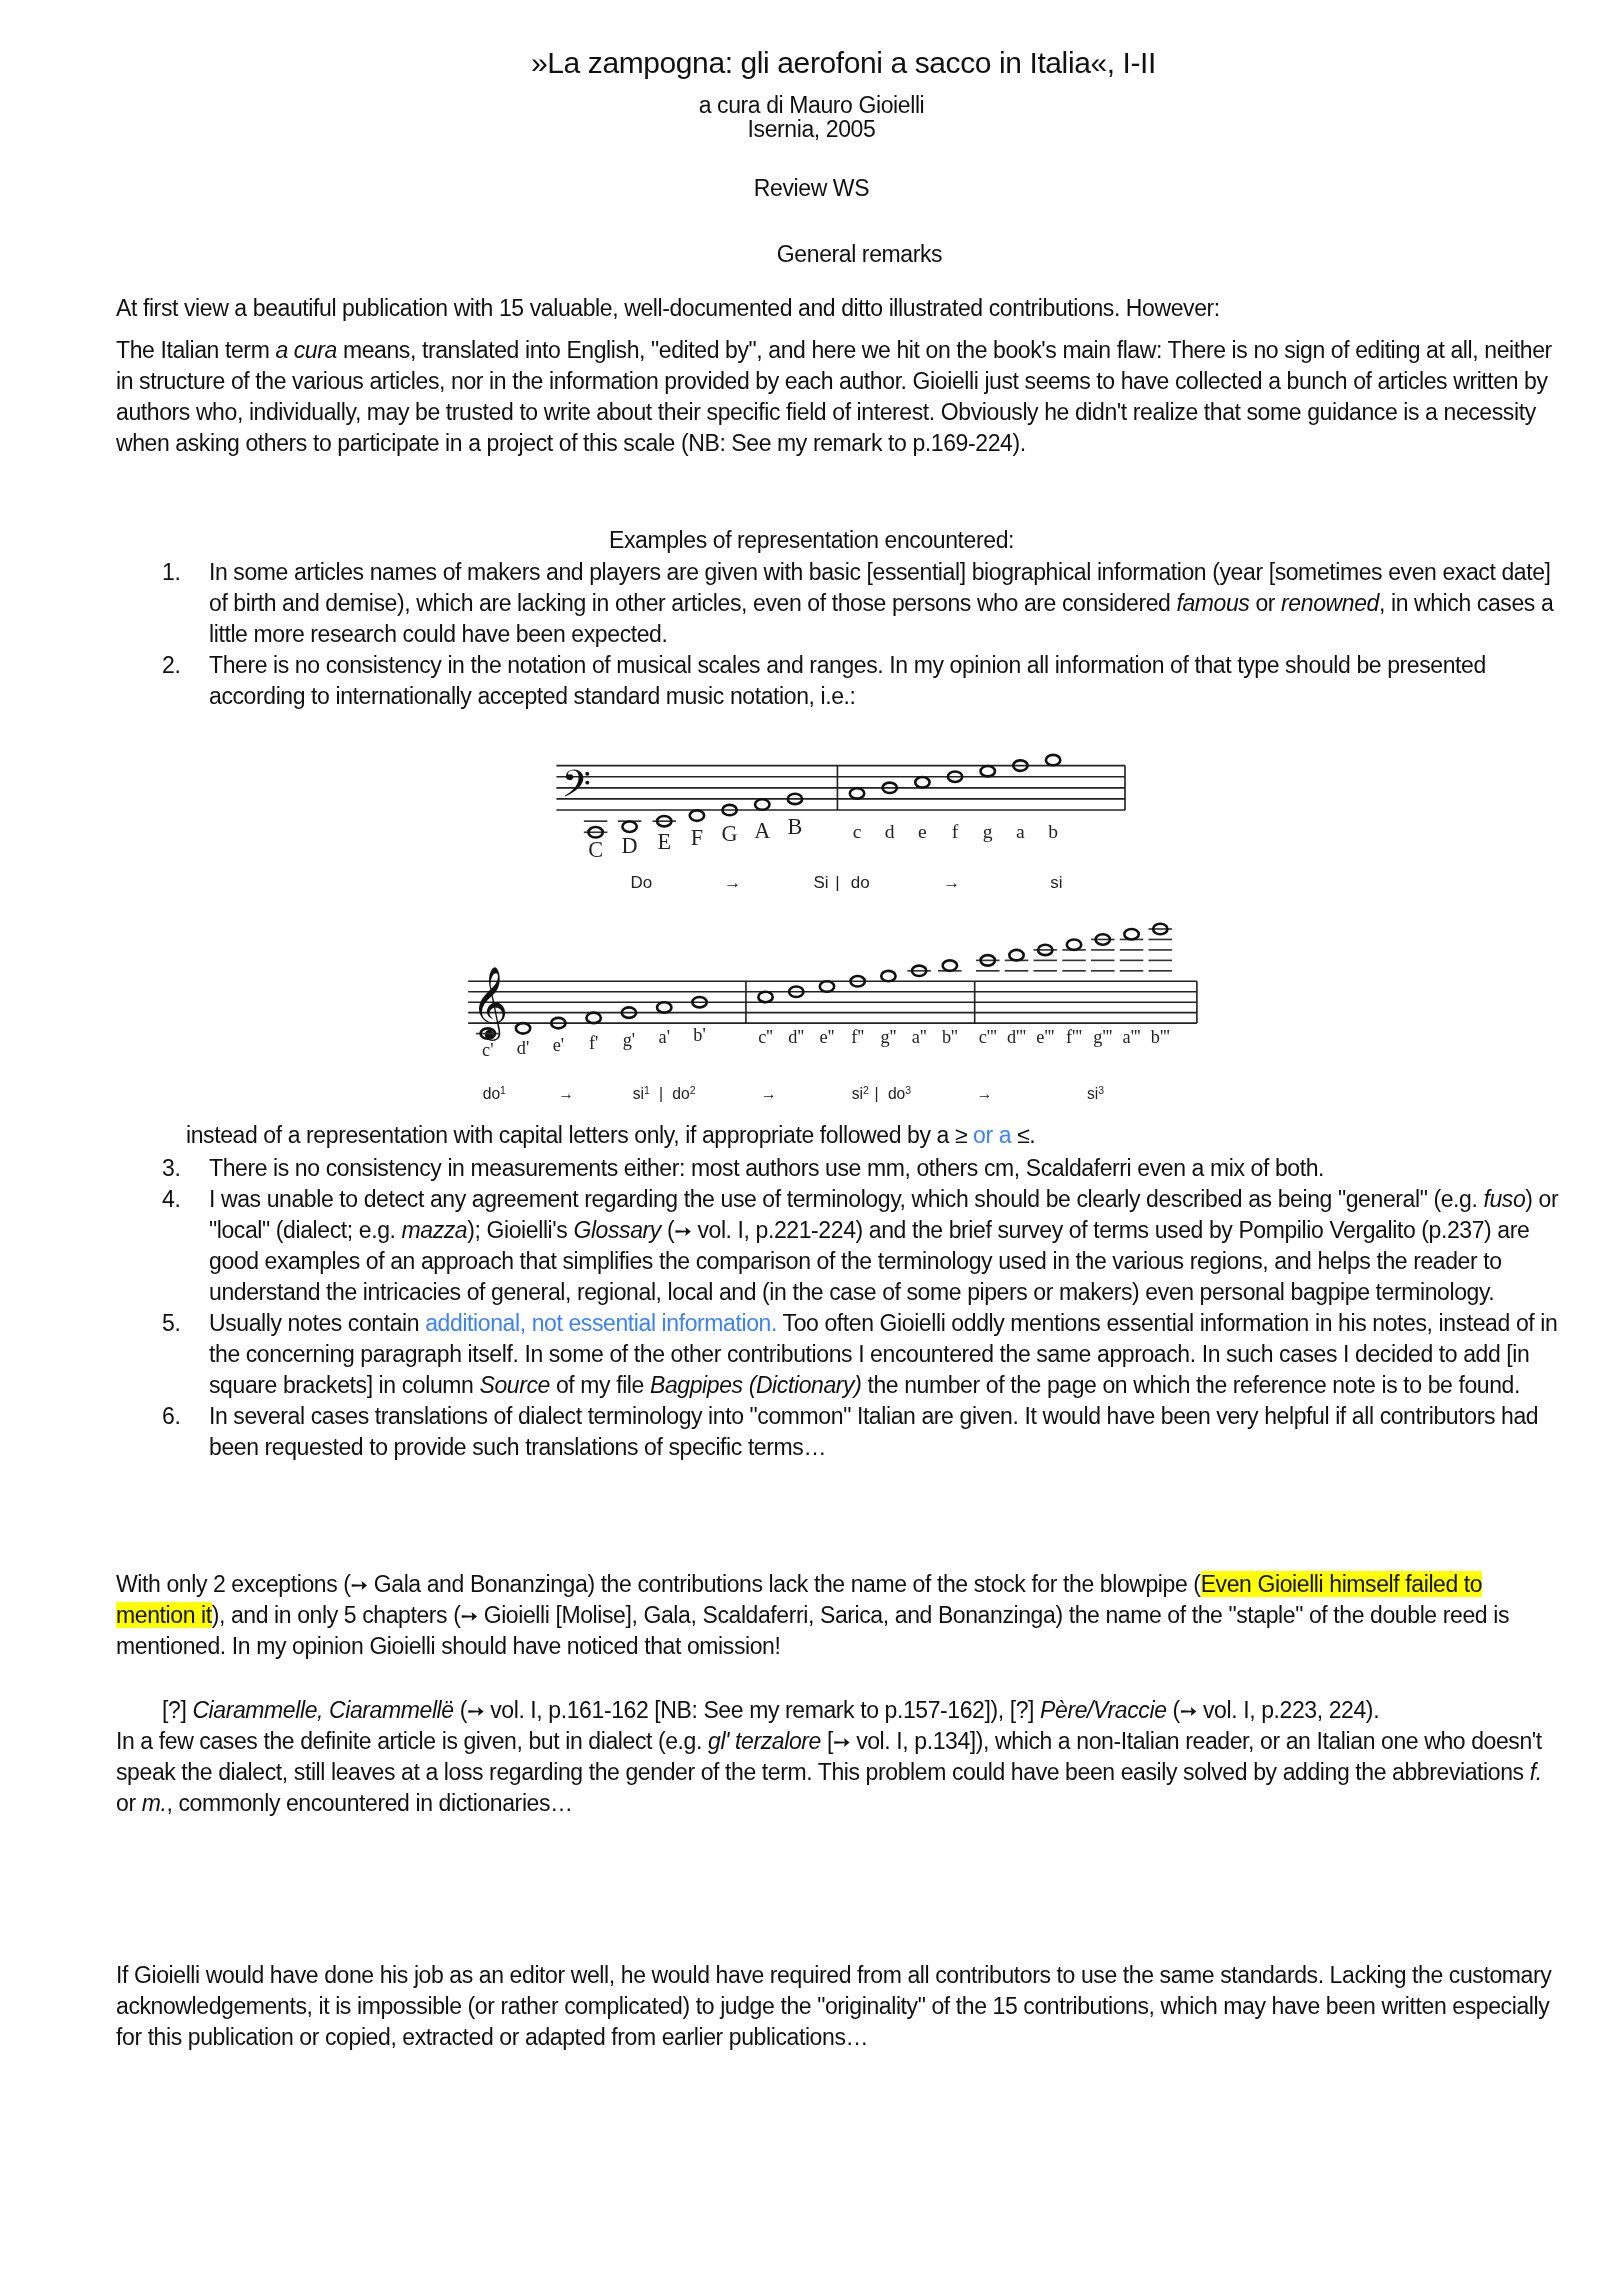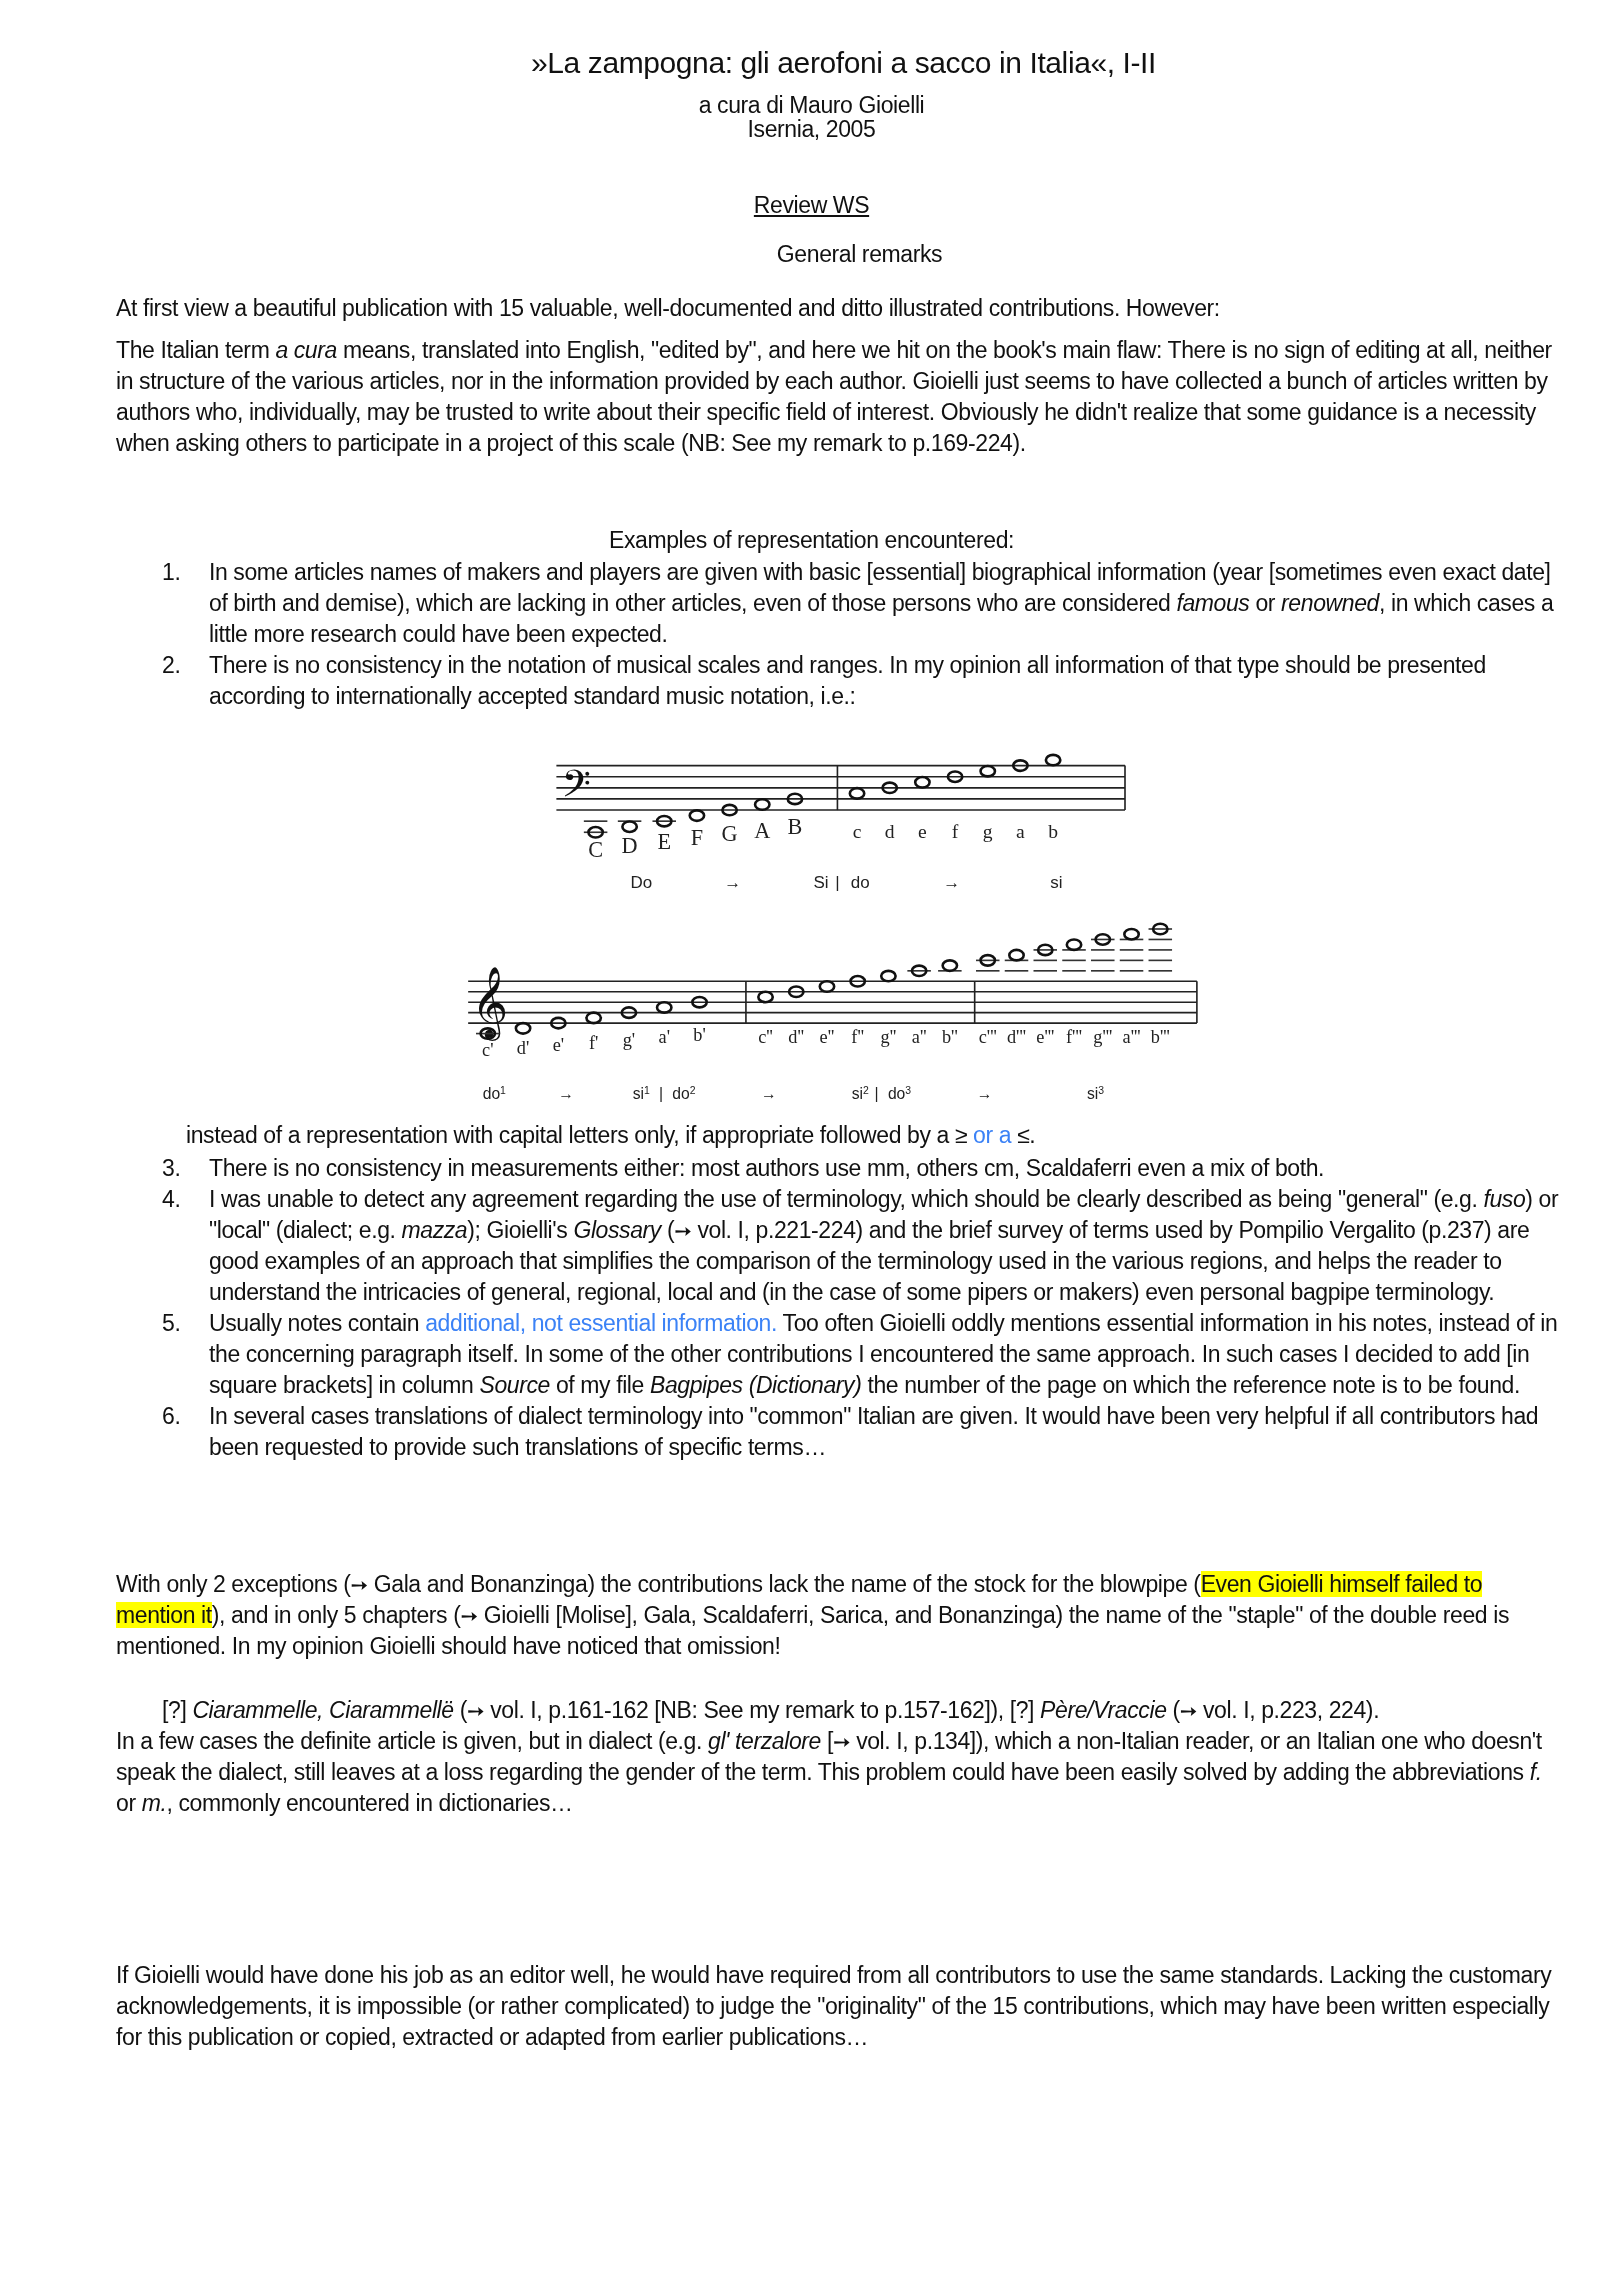--- a/index.html
+++ b/index.html
@@ -24,21 +24,21 @@
   .music svg { width: 785px; height: 366px; }
 </style>
 </head>
 <body>
 
 <div class="page">
 
   <div class="center title" style="top:47px;">»La zampogna: gli aerofoni a sacco in Italia«, I-II</div>
   <div class="center txt" style="top:90px;">a cura di Mauro Gioielli</div>
   <div class="center txt" style="top:114px;">Isernia, 2005</div>
-  <div class="center txt" style="top:190px;text-decoration:underline;">Review WS</div>
+  <div class="center txt" style="top:173px;">Review WS</div>
   <div class="center txt" style="top:239px;padding-left:48px;">General remarks</div>
 
   <div class="block txt" style="top:271px;margin-top:22px;">At first view a beautiful publication with 15 valuable, well-documented and ditto illustrated contributions. However:</div>
 
   <div class="block txt" style="top:335px;"><span>The Italian term </span><em>a cura</em><span> means, translated into English, "edited by", and here we hit on the book's main flaw: There is no sign of editing at all, neither in structure of the various articles, nor in the information provided by each author. Gioielli just seems to have collected a bunch of articles written by authors who, individually, may be trusted to write about their specific field of interest. Obviously he didn't realize that some guidance is a necessity when asking others to participate in a project of this scale (NB: See my remark to p.169-224).</span></div>
 
   <div class="center txt" style="top:525px;">Examples of representation encountered:</div>
 
   <ul class="ol txt" style="top:557px;">
     <li>

